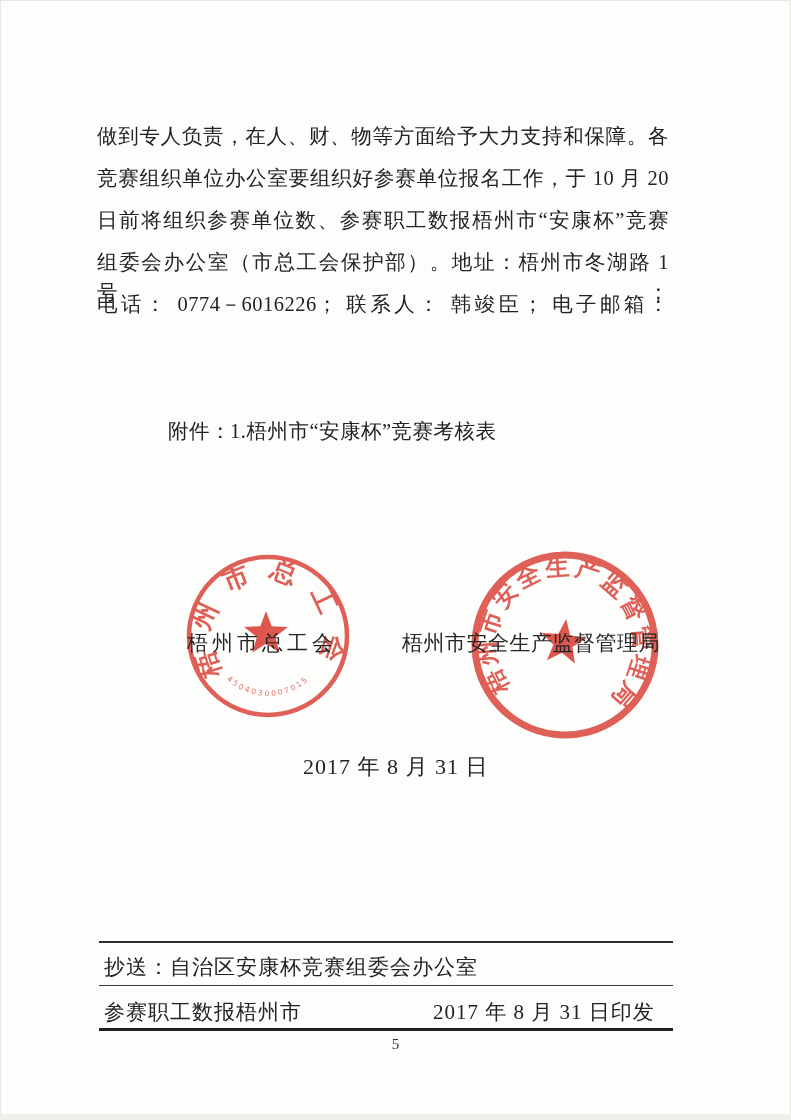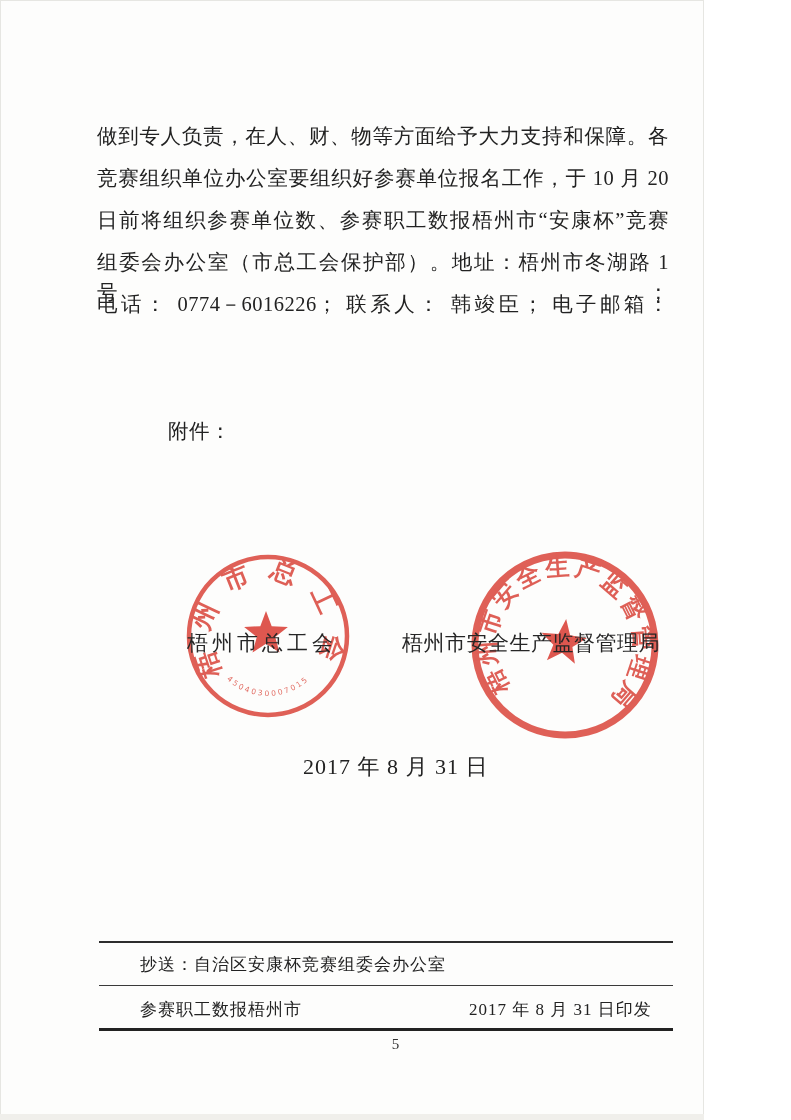--- a/index.html
+++ b/index.html
@@ -1,49 +1,50 @@
 <!DOCTYPE html>
 <html><head>
 <meta charset="utf-8">
 <style>
   html,body { margin:0; padding:0; background:#ffffff; }
   .page {
-    position:relative; width:704px; height:1120px;
+    position:relative; width:791px; height:1120px;
     background:#fdfdfc; overflow:hidden;
     font-family:"Liberation Serif","DejaVu Serif",serif;
     color:#1f1f1f;
     box-shadow: inset 0 0 0 1px #e6e6e2;
   }
   .scan-bottom { position:absolute; left:0; right:0; bottom:0; height:6px; background:#f0efeb; }
   .bodyline {
     position:absolute; left:97px; width:572px; height:30px;
     font-size:20.5px; line-height:30px; letter-spacing:0.5px;
     white-space:nowrap; color:#222;
   }
   .just { white-space:normal; text-align:justify; text-align-last:justify; text-justify:inter-character; }
   .attach { position:absolute; font-size:20.5px; line-height:30px; letter-spacing:0.5px; white-space:nowrap; color:#222;margin-left:26px; }
   .seal { position:absolute; mix-blend-mode:multiply; opacity:0.88; filter:blur(0.2px); }
   .sig { position:absolute; font-size:21px; line-height:26px; white-space:nowrap; color:#262626; }
   .date-line { position:absolute; font-size:22px; letter-spacing:1px; white-space:nowrap; color:#222;font-family:Liberation Serif, serif; }
   .rule { position:absolute; left:99px; width:574px; background:#2d2d2d; }
-  .foot-text { position:absolute; font-size:17px; letter-spacing:1px; white-space:nowrap; color:#222;margin-left:36px; }
+  .foot-text { position:absolute; font-size:21px; letter-spacing:1px; white-space:nowrap; color:#222; }
   .pagenum { position:absolute; left:0; width:791px; text-align:center; font-size:15px; color:#333; }
 </style>
 </head>
 <body>
 
 <div class="page">
 
   <div class="bodyline just" style="top:121px">做到专人负责，在人、财、物等方面给予大力支持和保障。各</div>
   <div class="bodyline just" style="top:163px">竞赛组织单位办公室要组织好参赛单位报名工作，于 10 月 20</div>
   <div class="bodyline just" style="top:205px">日前将组织参赛单位数、参赛职工数报梧州市“安康杯”竞赛</div>
   <div class="bodyline just" style="top:247px">组委会办公室（市总工会保护部）。地址：梧州市冬湖路 1 号；</div>
   <div class="bodyline just" style="top:289px">电话： 0774－6016226； 联系人： 韩竣臣； 电子邮箱：</div>
 
   <div class="attach" style="left:142px; top:416px">附件：</div>
+  <div class="attach" style="left:204px; top:416px">1.梧州市“安康杯”竞赛考核表</div>
 
   <svg class="seal" style="left:178px; top:546px" width="180" height="180" viewBox="0 0 180 180">
     <circle cx="90" cy="90" r="79" fill="none" stroke="#dd4b41" stroke-width="4.5"></circle>
     <defs>
       <path id="arc-u-top" d="M 43.3,122.7 A 57,57 0 1 1 136.7,122.7" fill="none"></path>
       <path id="arc-u-bot" d="M 40.9,124.4 A 60,60 0 0 0 139.1,124.4" fill="none"></path>
     </defs>
     <text font-size="26" font-weight="bold" fill="#dc4a40" letter-spacing="17" font-family="Liberation Serif, serif">
       <textPath href="#arc-u-top" startOffset="50%" text-anchor="middle">梧州市总工会</textPath>
     </text>

